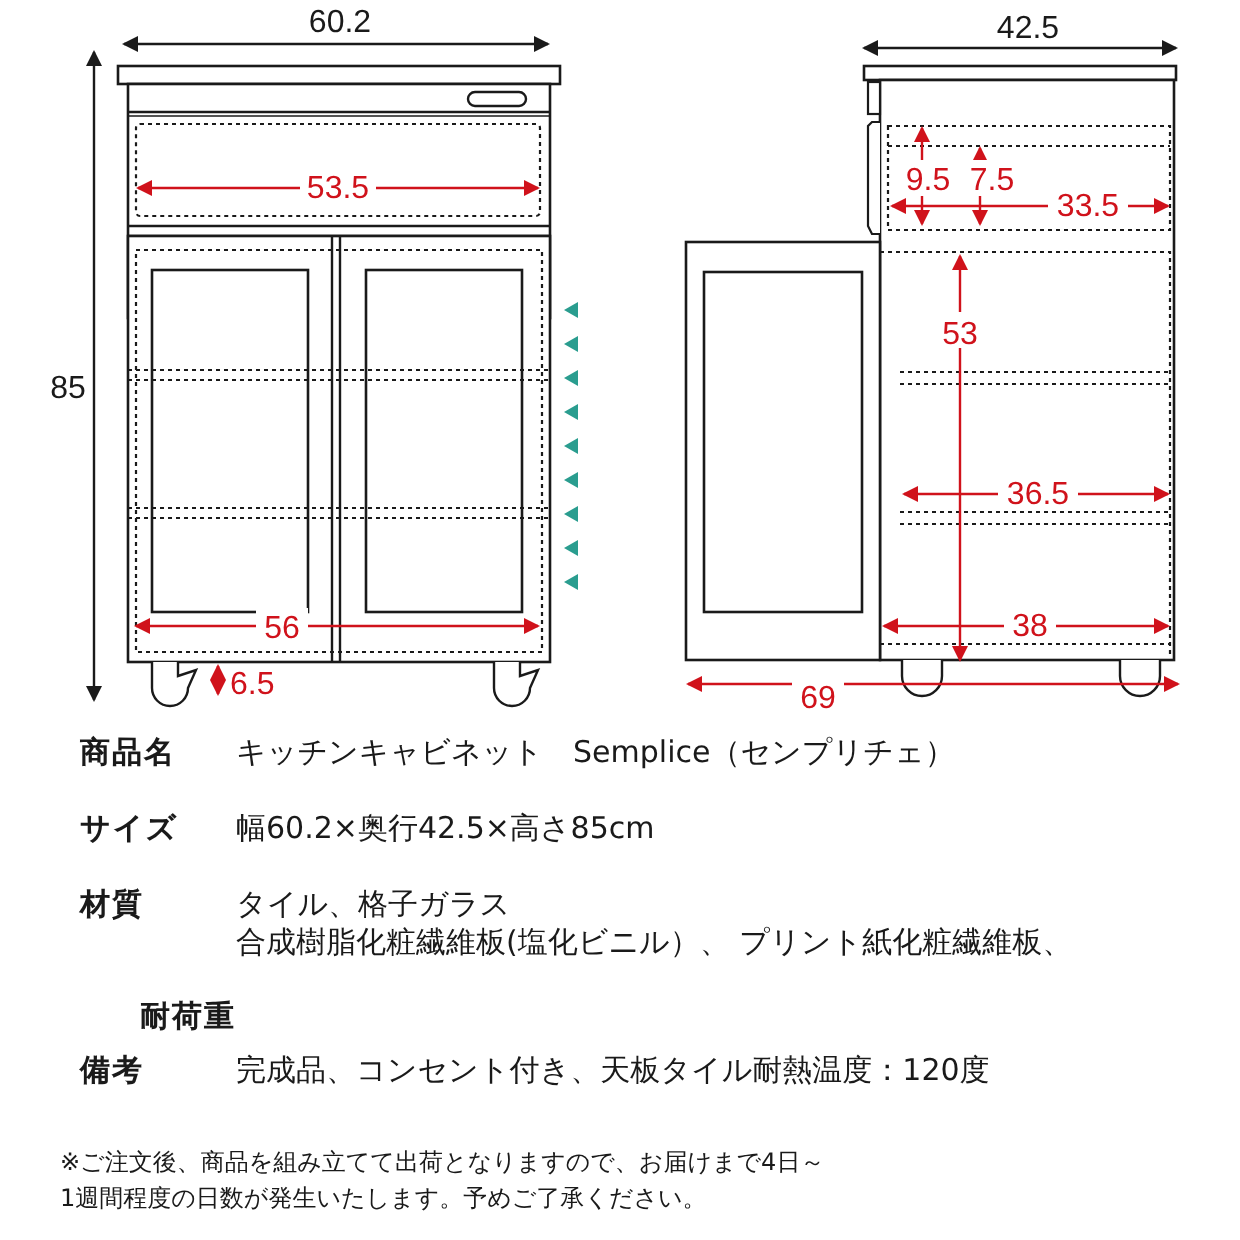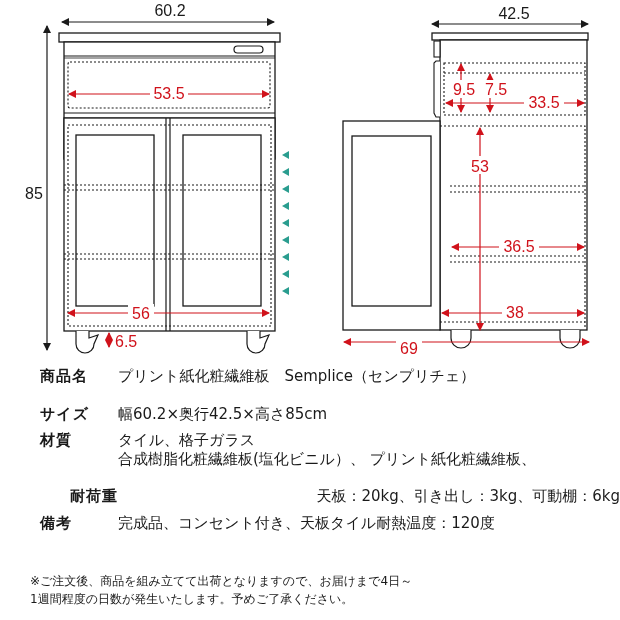--- a/index.html
+++ b/index.html
@@ -144,36 +144,35 @@
 
     <line x1="344" y1="342" x2="589" y2="342" stroke="#d0121b" stroke-width="1.2" marker-start="url(#ar)" marker-end="url(#ar)"></line>
     <rect x="396" y="334" width="26" height="20" fill="#fff"></rect>
     <text x="409" y="354" text-anchor="middle" class="dim-red">69</text>
   </g>
 </svg>
 
 <div class="specs">
   <div class="spec-row" style="margin-top:4px;">
     <span class="spec-label">商品名</span>
-    <span class="spec-value">プリント紙化粧繊維板　Semplice（センプリチェ）</span>
+    <span class="spec-value">キッチンキャビネット　Semplice（センプリチェ）</span>
   </div>
   <div class="spec-row" style="margin-top:19px;">
     <span class="spec-label">サイズ</span>
     <span class="spec-value">幅60.2×奥行42.5×高さ85cm</span>
   </div>
-  <div class="spec-row" style="margin-top:7px;">
+  <div class="spec-row" style="margin-top:19px;">
     <span class="spec-label">材質</span>
     <span class="spec-value">
       <span style="display:block;">タイル、格子ガラス</span>
       <span style="display:block;">合成樹脂化粧繊維板(塩化ビニル）、 プリント紙化粧繊維板、</span>
     </span>
   </div>
   <div class="spec-row" style="margin-top:18px;text-align:right;">
     <span class="spec-label">耐荷重</span>
-    <span class="spec-value">天板：20kg、引き出し：3kg、可動棚：6kg</span>
   </div>
   <div class="spec-row" style="margin-top:8px;">
     <span class="spec-label">備考</span>
     <span class="spec-value">完成品、コンセント付き、天板タイル耐熱温度：120度</span>
   </div>
 </div>
 
 <div class="note">
   <div>※ご注文後、商品を組み立てて出荷となりますので、お届けまで4日～</div>
   <div>1週間程度の日数が発生いたします。予めご了承ください。</div>

